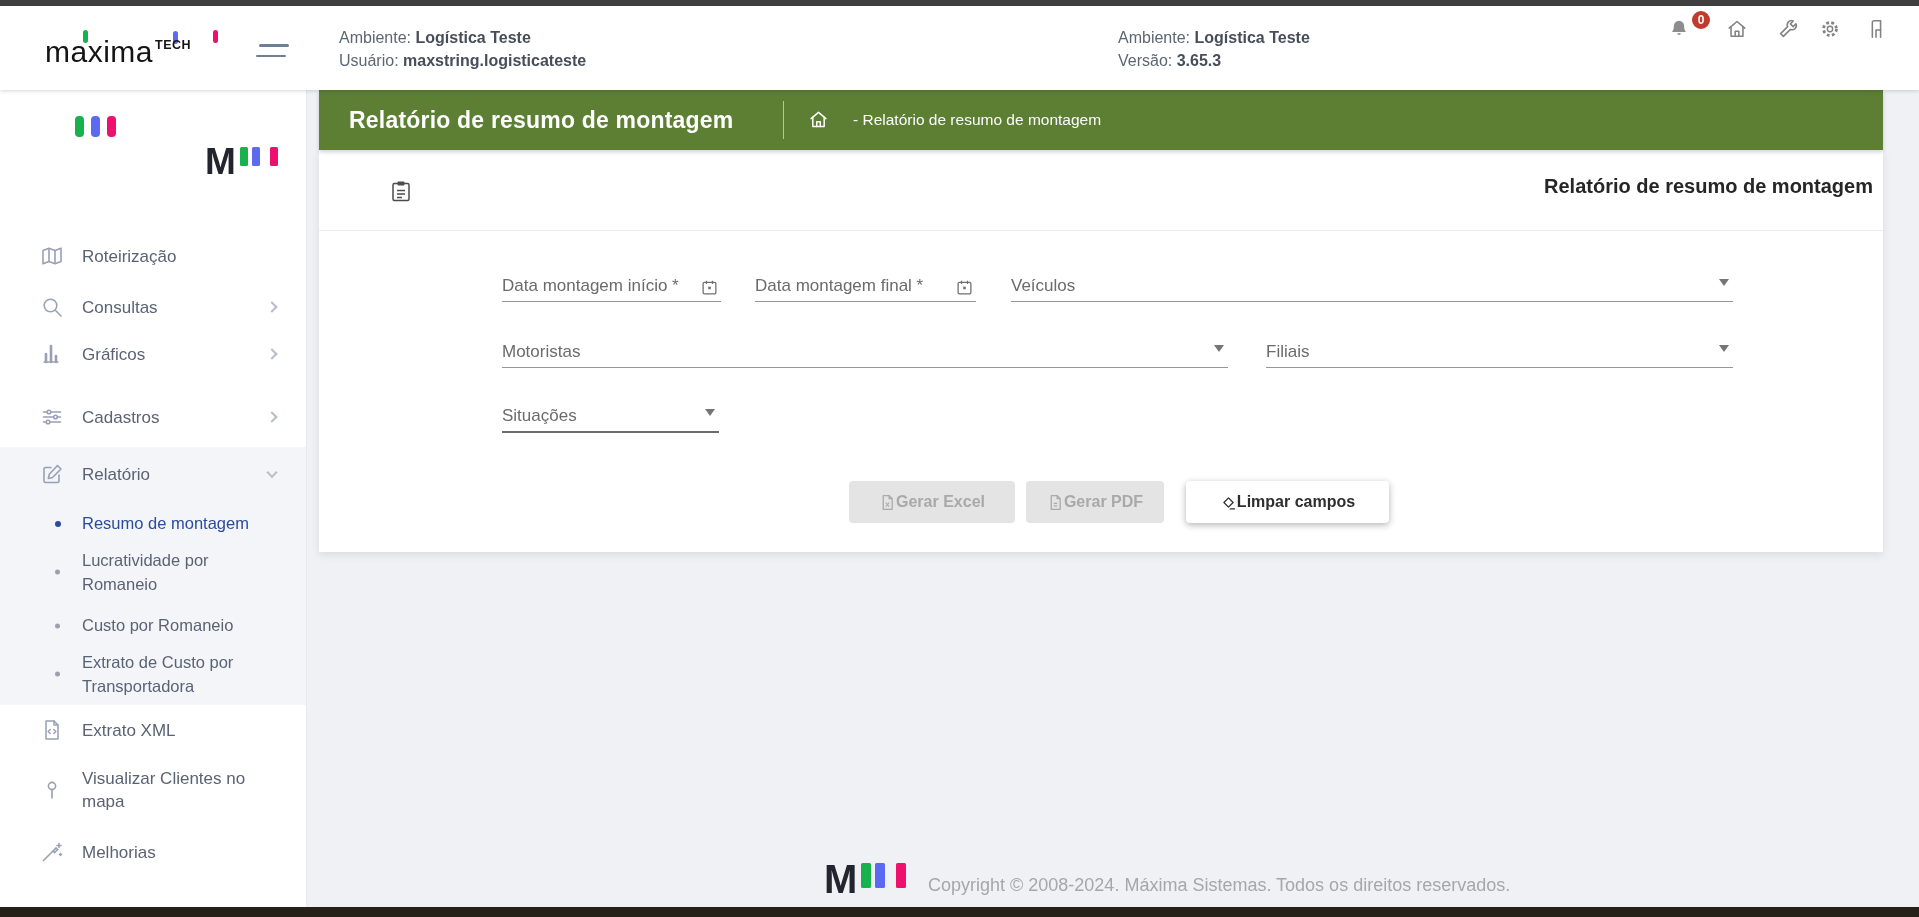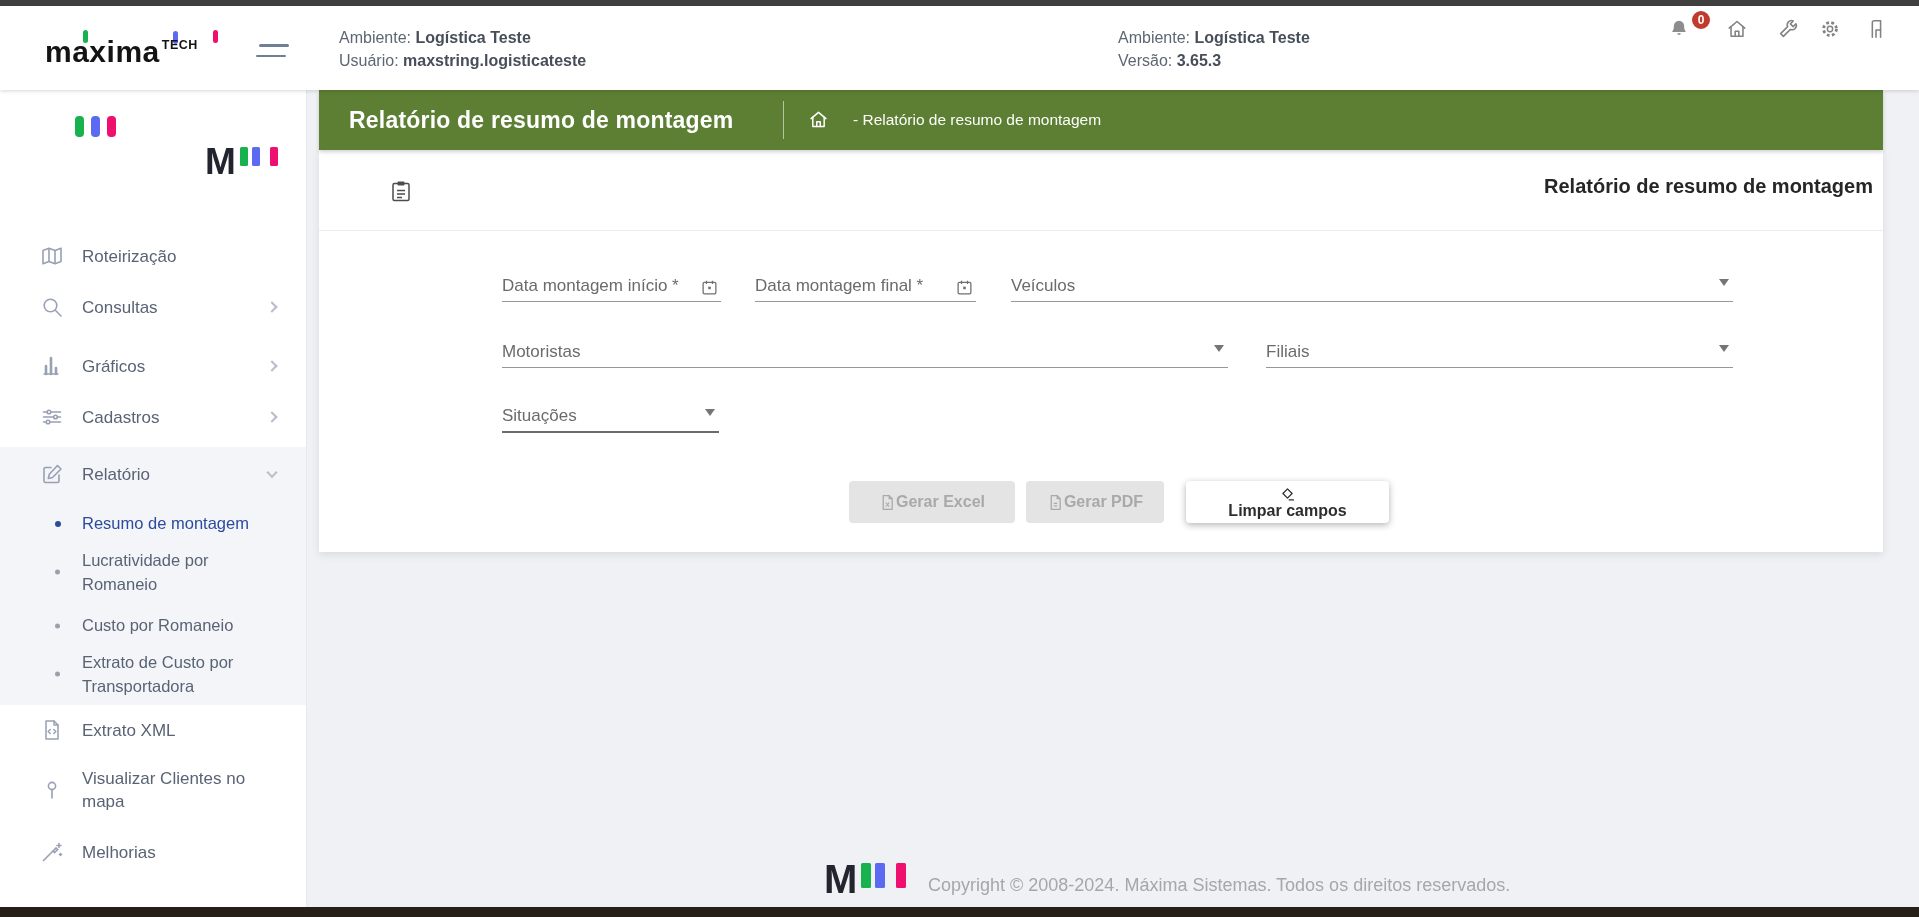--- a/index.html
+++ b/index.html
@@ -7,21 +7,21 @@
   body{font-family:"Liberation Sans","DejaVu Sans",sans-serif;}
   #app{position:relative;width:1919px;height:917px;background:#f0f1f5;overflow:hidden;}
 
   
   .topstrip{position:absolute;left:0;top:0;width:1919px;height:6px;background:#3f3f3f;z-index:30;}
   .bottomstrip{position:absolute;left:0;top:907px;width:1919px;height:10px;background:#262019;z-index:30;}
 
   
   .header{position:absolute;left:0;top:6px;width:1919px;height:84px;background:#ffffff;z-index:20;box-shadow:0 1px 4px rgba(0,0,0,.16);}
   .brand{position:absolute;left:45px;top:26px;width:190px;height:44px;cursor:pointer;}
-  .brand-word{font-size:30px;font-weight:bold;color:#141414;letter-spacing:.5px;line-height:40px;margin-top:34px;}
+  .brand-word{font-size:30px;font-weight:normal;color:#141414;letter-spacing:.5px;line-height:40px;margin-top:34px;}
   .brand-suffix{font-size:12.5px;font-weight:bold;color:#141414;letter-spacing:.5px;position:relative;top:-13px;left:2px;}
   .tick{position:absolute;width:5px;height:13px;border-radius:2.5px;}
   .tick.g{left:38px;top:-2px;background:#17b14e;}
   .tick.b{left:128px;top:-1px;background:#5b6af0;}
   .tick.p{left:168px;top:-2px;background:#ef0f6e;}
   .hamburger{position:absolute;left:256px;top:38px;width:32px;height:18px;cursor:pointer;}
   .hamburger .bar{height:2.5px;background:#6e8095;border-radius:2px;margin-bottom:8px;}
   .hamburger .bar:nth-child(1){width:30px;margin-left:3px;}
   .hamburger .bar:nth-child(2){width:30px;}
   .envblock{position:absolute;top:20px;font-size:16px;color:#5d6673;line-height:23px;}
@@ -82,21 +82,21 @@
   .f1{left:183px;top:122px;width:219px;}
   .f2{left:436px;top:122px;width:221px;}
   .f3{left:692px;top:122px;width:722px;}
   .f4{left:183px;top:188px;width:726px;}
   .f5{left:947px;top:188px;width:467px;}
   .f6{left:183px;top:253px;width:217px;border-bottom:2px solid #6b6b6b;}
   .btn{position:absolute;top:331px;height:42px;display:flex;align-items:center;justify-content:center;gap:0;border:none;border-radius:4px;font-family:inherit;font-size:16px;font-weight:bold;cursor:pointer;}
   .btn .bicon{width:17px;height:17px;display:block;}
   .btn .bicon svg{width:17px;height:17px;display:block;}
   .btn.disabled{background:#e4e4e4;color:#a9a9a9;}
-  .btn.light{background:#ffffff;color:#2e2e2e;box-shadow:0 2px 7px rgba(0,0,0,.3);flex-direction:column;}
+  .btn.light{background:#ffffff;color:#2e2e2e;box-shadow:0 2px 7px rgba(0,0,0,.3);}
   .b1{left:530px;width:166px;}
   .b2{left:707px;width:138px;}
   .b3{left:867px;width:203px;}
 
   
   .mmark.foot{left:824px;top:861px;z-index:6;}
   .mmark.foot .mm-m{font-size:40px;line-height:36px;}
   .mmark.foot .mm-bar{width:10px;height:25px;margin-left:4px;margin-top:2px;}
   .mmark.foot .bar-p{margin-left:11px;}
   .f-copy{position:absolute;left:928px;top:875px;font-size:18px;color:#a6a6ab;z-index:6;}
@@ -190,21 +190,21 @@
       <span class="sicon">
         <svg viewBox="0 0 24 24" fill="none" stroke="currentColor" stroke-width="1.6" stroke-linecap="round">
             <circle cx="10.5" cy="10.5" r="6.3"></circle>
             <path d="M15.3 15.3 21 21"></path>
           </svg>
       </span>
       <span class="slabel">Consultas</span>
       <span class="chev right"></span>
     </div>
 
-    <div class="sitem" style="top:261px;">
+    <div class="sitem" style="top:249px;">
       <span class="sicon">
         <svg viewBox="0 0 24 24" fill="none" stroke="currentColor" stroke-width="2.6" stroke-linecap="round">
             <path d="M6 20v-8M11 20V4M16 20v-6"></path>
             <path d="M4 20h14" stroke-width="1.4"></path>
           </svg>
       </span>
       <span class="slabel">Gráficos</span>
       <span class="chev right"></span>
     </div>
 

